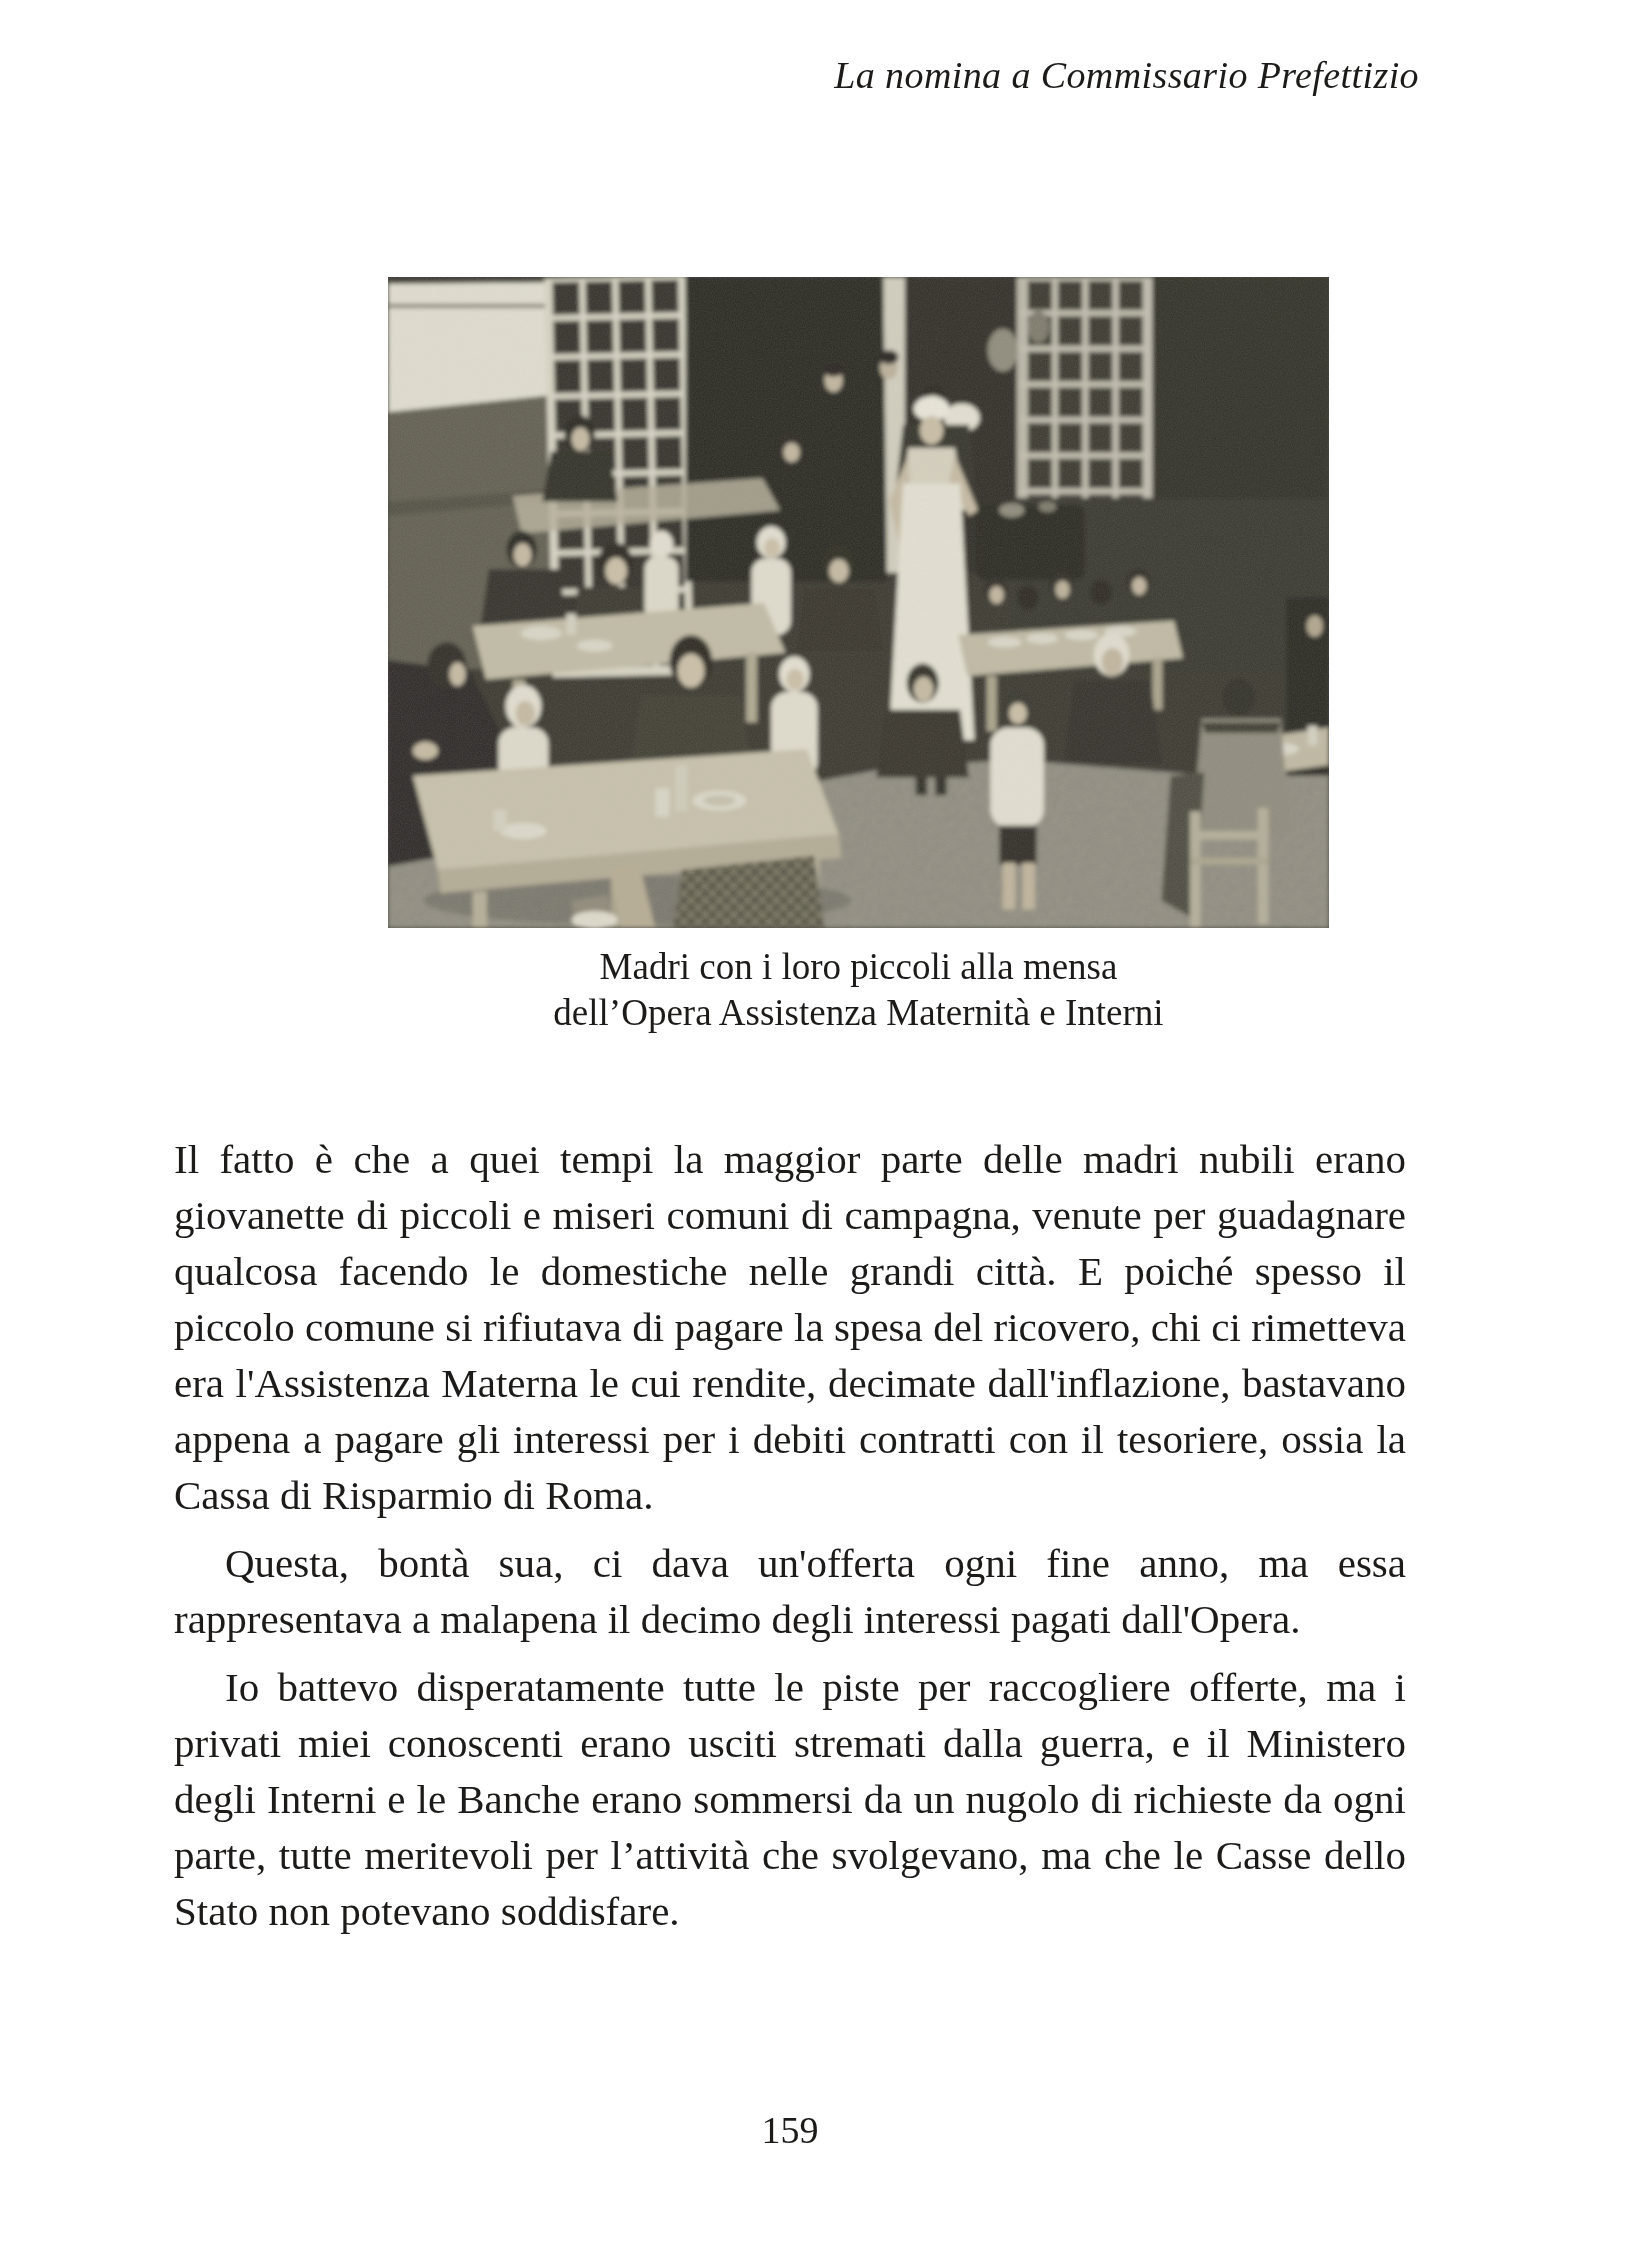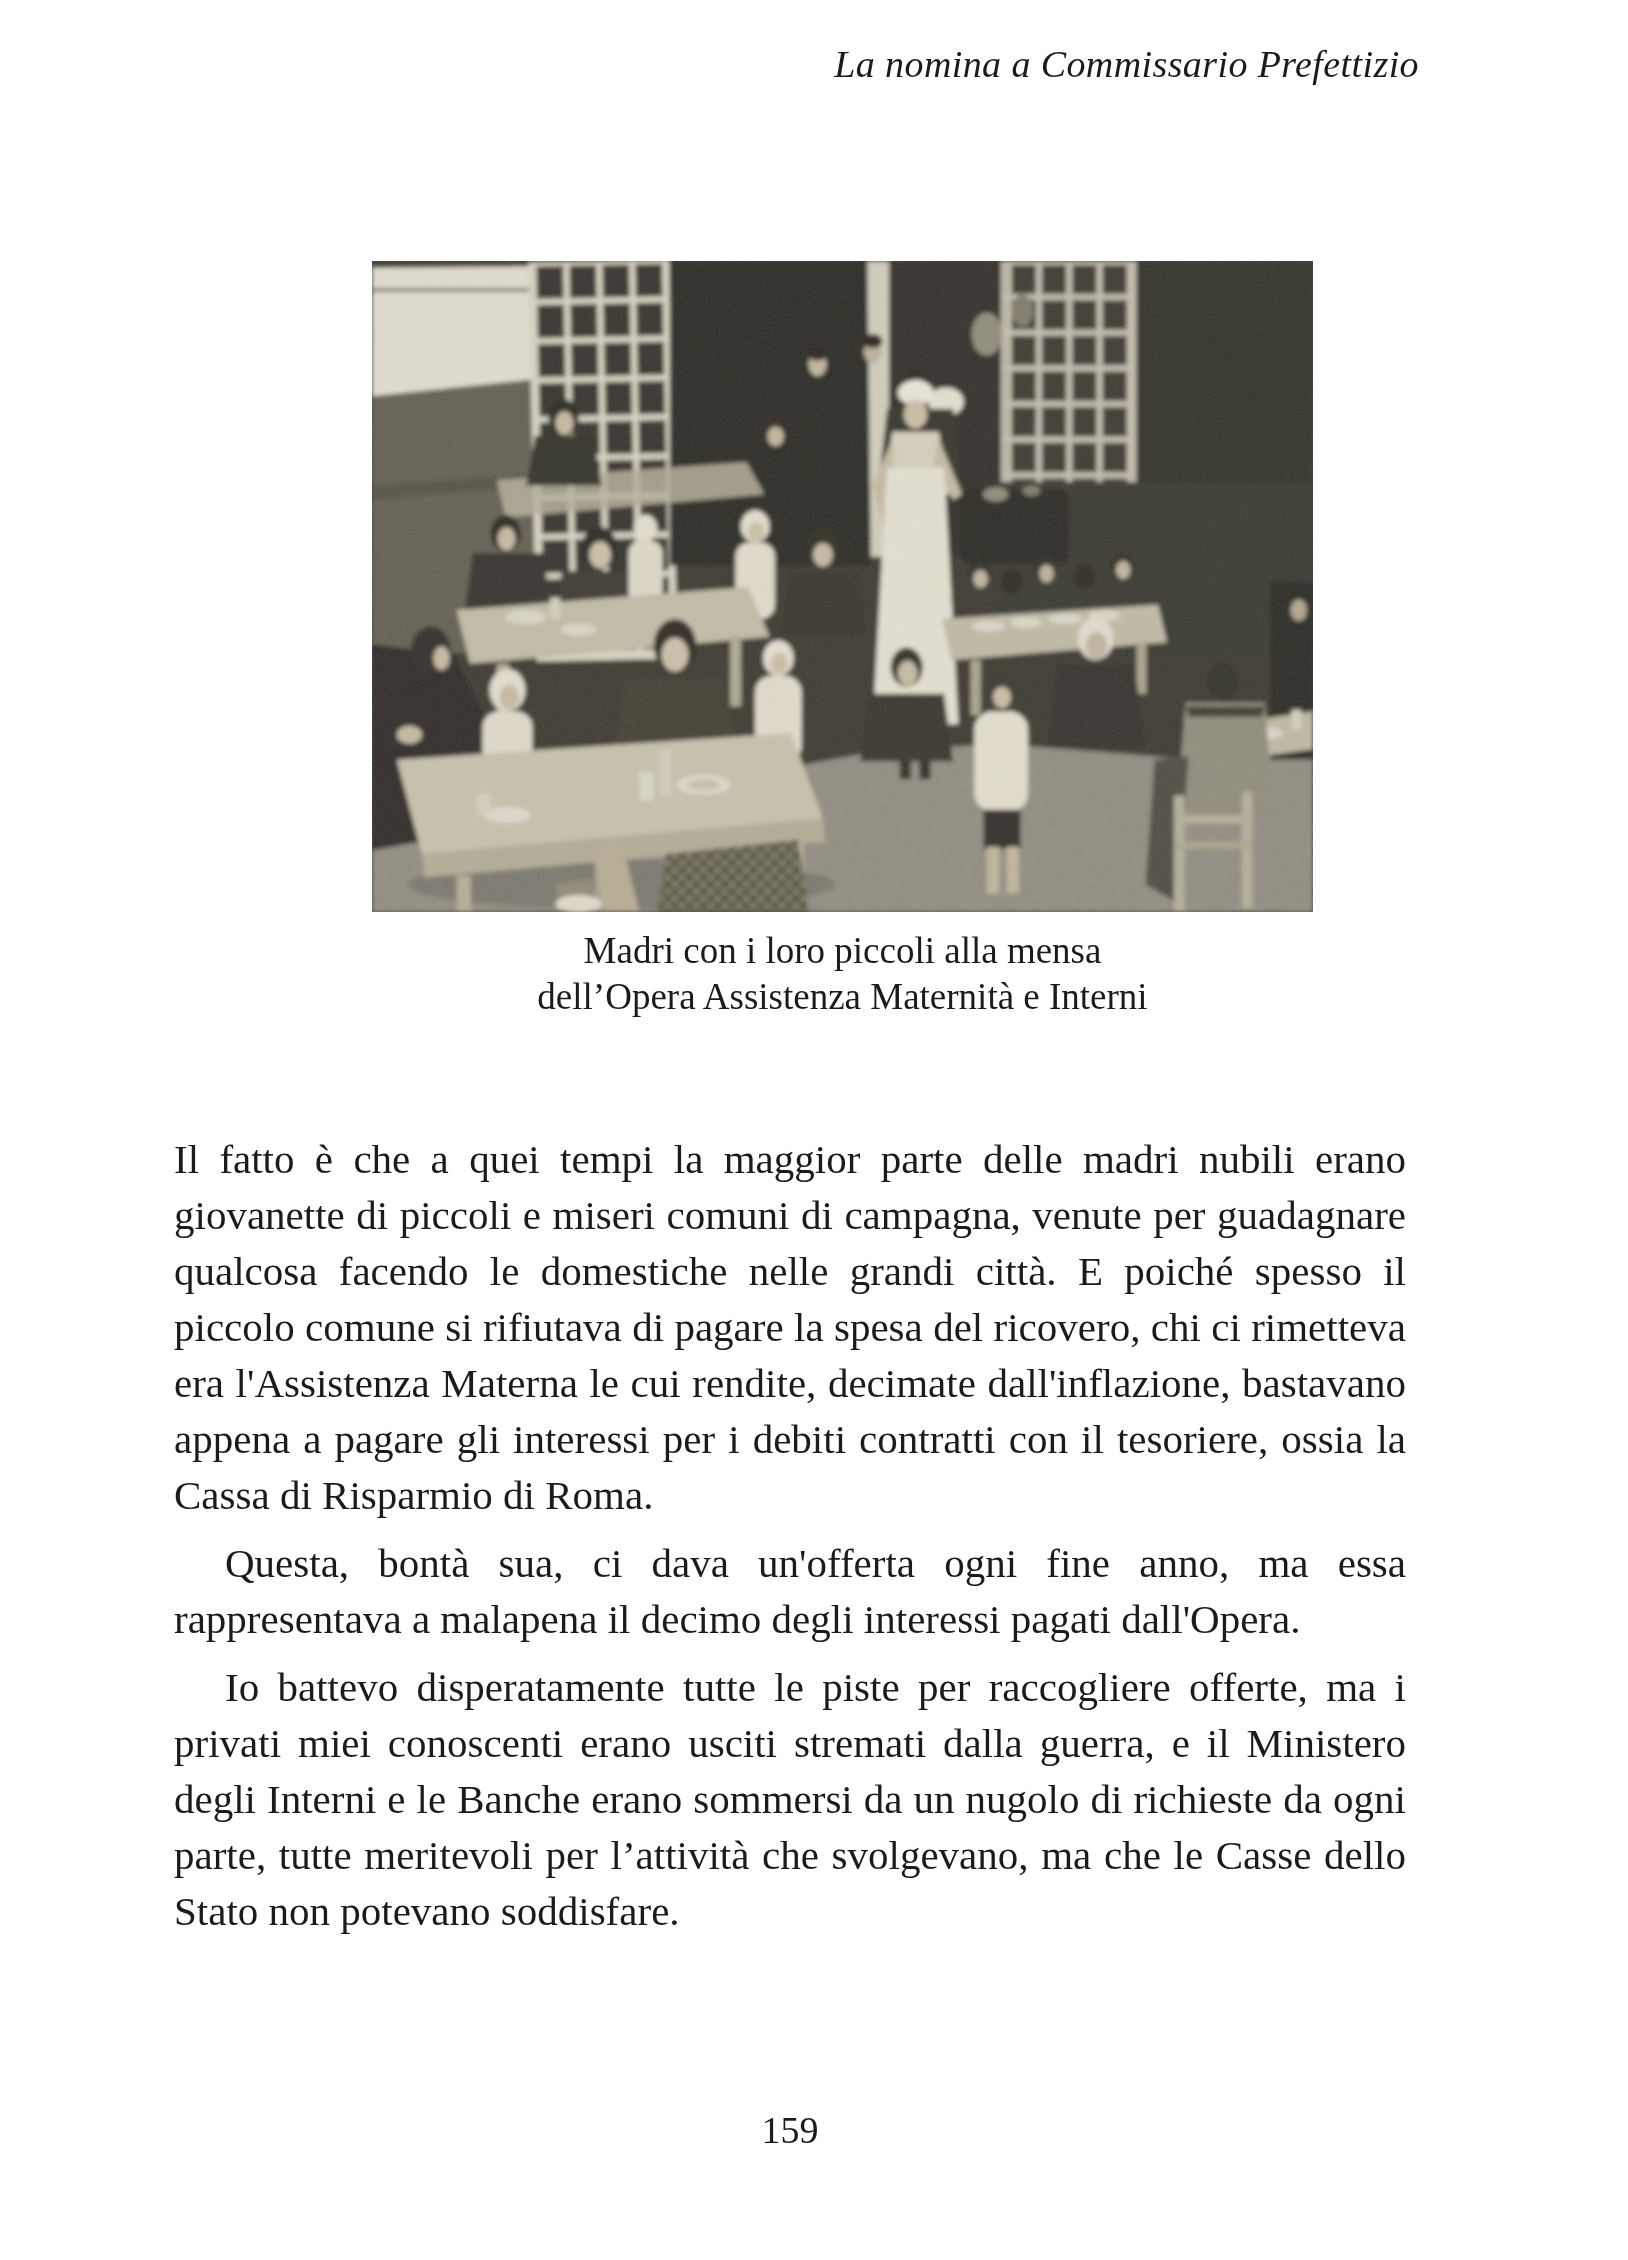--- a/index.html
+++ b/index.html
@@ -8,28 +8,28 @@
     background: #ffffff;
     font-family: "Liberation Serif", "DejaVu Serif", serif;
     color: #1c1b19;
     position: relative;
     overflow: hidden;
   }
   .page { position: absolute; inset: 0; }
 
   .running-header {
     position: absolute;
-    top: 42px; right: 210px;
+    top: 53px; right: 210px;
     font-style: italic;
     font-size: 38px;
     letter-spacing: 0.4px;
     white-space: nowrap;
   }
 
-  .photo-figure { position: absolute; left: 372px; top: 261px; width: 941px; margin: 0; }
+  .photo-figure { position: absolute; left: 372px; top: 261px; width: 941px; margin: 16px; }
   .photo {
     width: 941px; height: 651px;
     background: #3a3833;
     overflow: hidden;
   }
   .photo svg { display: block; width: 100%; height: 100%; }
 
   .caption {
     position: absolute;
     left: 0; top: 667px;   

